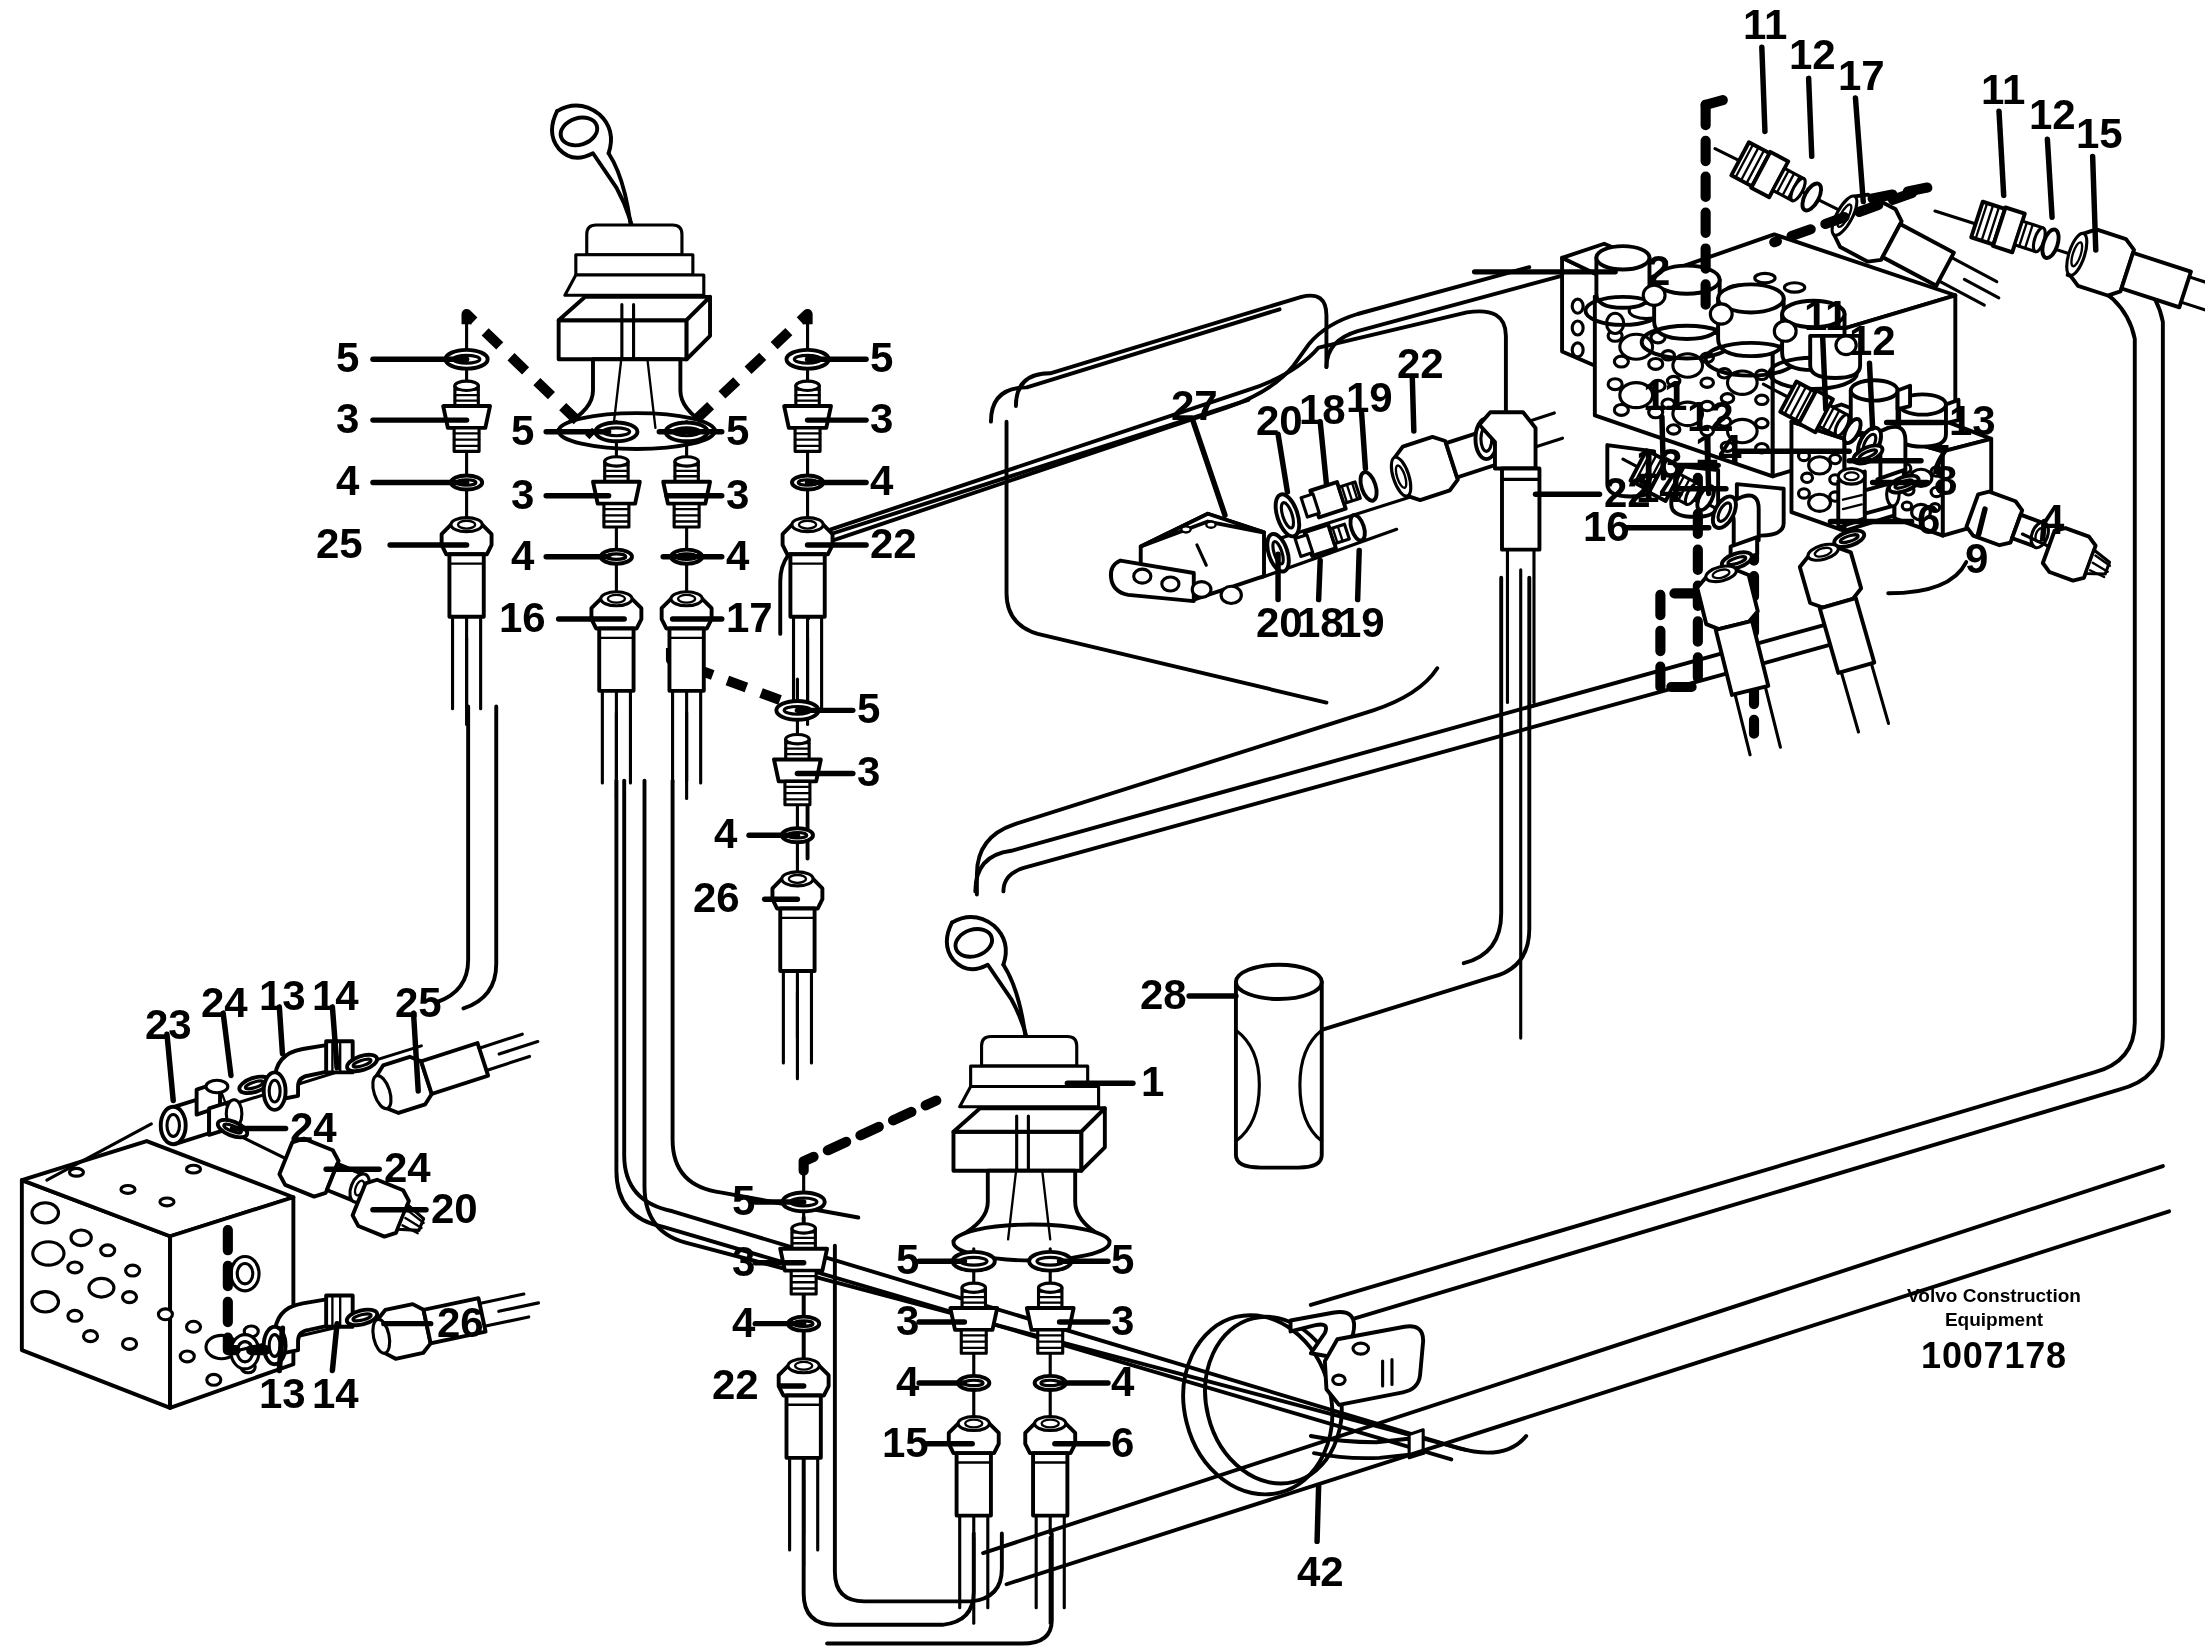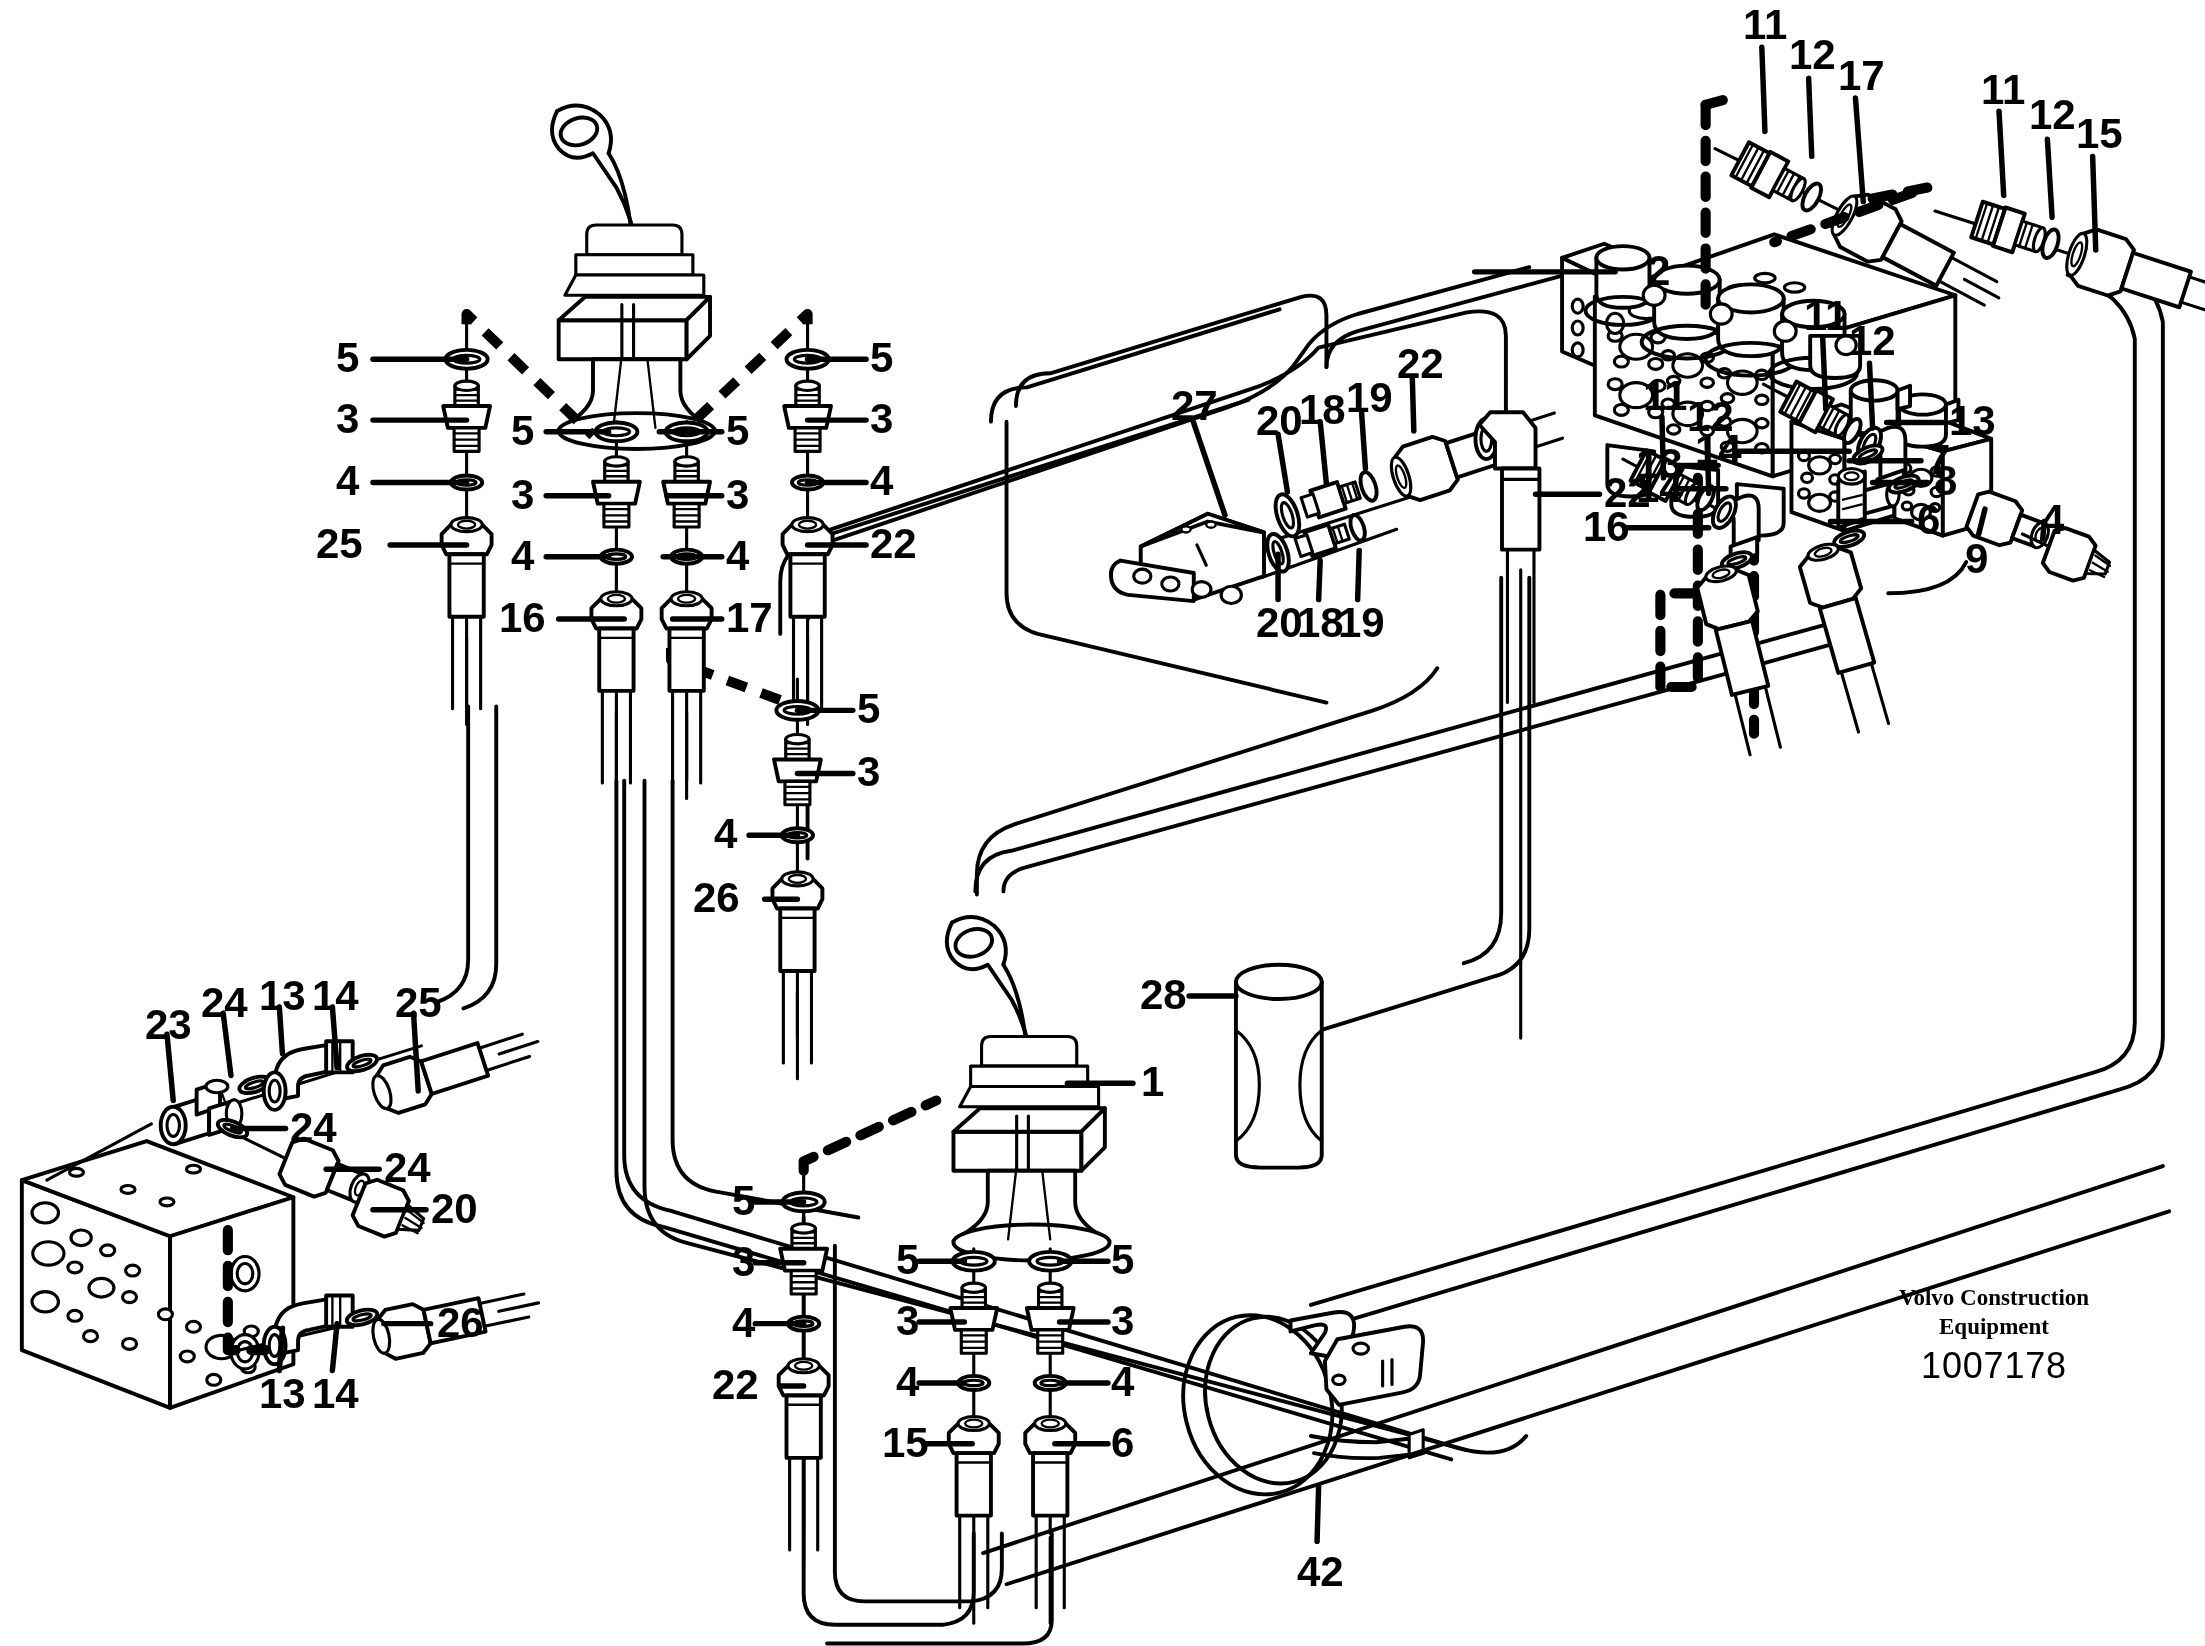--- a/index.html
+++ b/index.html
@@ -22,22 +22,22 @@
     white-space:nowrap;
     user-select:none;
   }
   #logo{
     position:absolute;
     left:1865px;top:1284px;
     width:258px;
     text-align:center;
     color:#000;
   }
-  #logo .ln{font-size:23px;font-weight:bold;line-height:1.25;font-family:Liberation Serif, serif;}
-  #logo .num{font-size:36px;font-weight:normal;letter-spacing:0.8px;margin-top:3.1px;font-family:"Liberation Sans",sans-serif;}
+  #logo .ln{font-size:19px;font-weight:bold;line-height:1.25;font-family:Liberation Sans, sans-serif;}
+  #logo .num{font-size:36px;font-weight:bold;letter-spacing:0.8px;margin-top:3.1px;font-family:"Liberation Sans",sans-serif;}
 </style>
 </head>
 <body>
 
 <div id="sheet">
 
 <svg width="2205" height="1647" viewBox="0 0 2826 2110">
   <defs>
     <g id="oring">
       <ellipse cx="0" cy="0" rx="27" ry="12" fill="#fff" stroke="#000" stroke-width="5"></ellipse>

